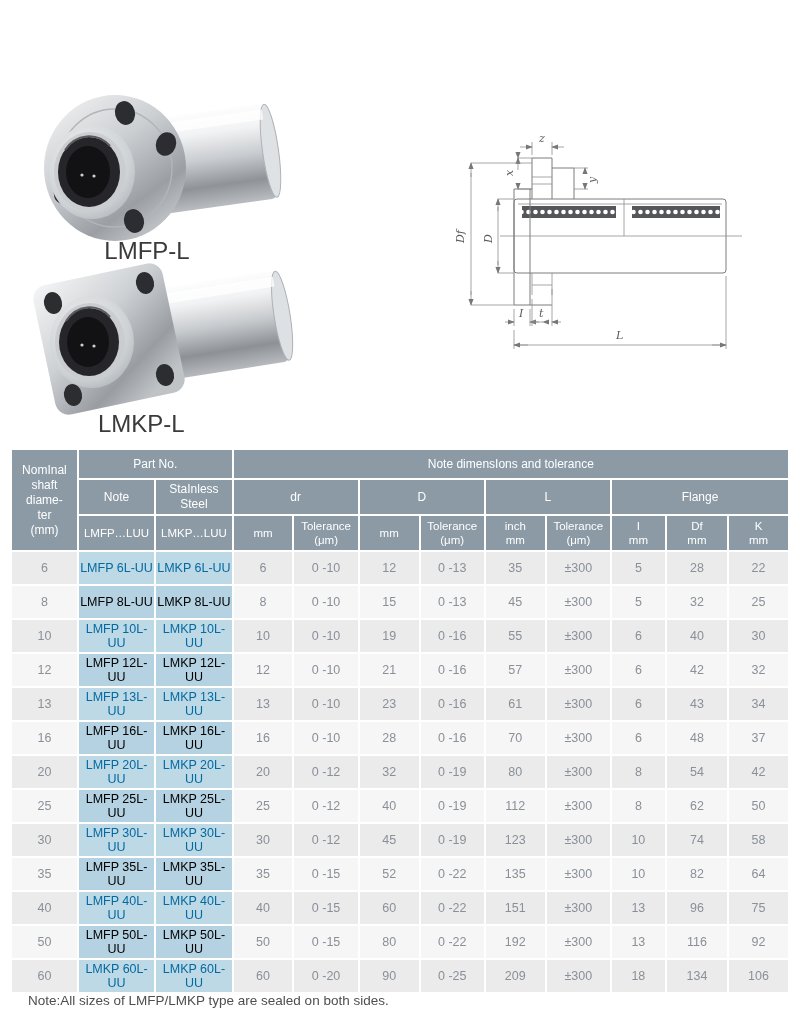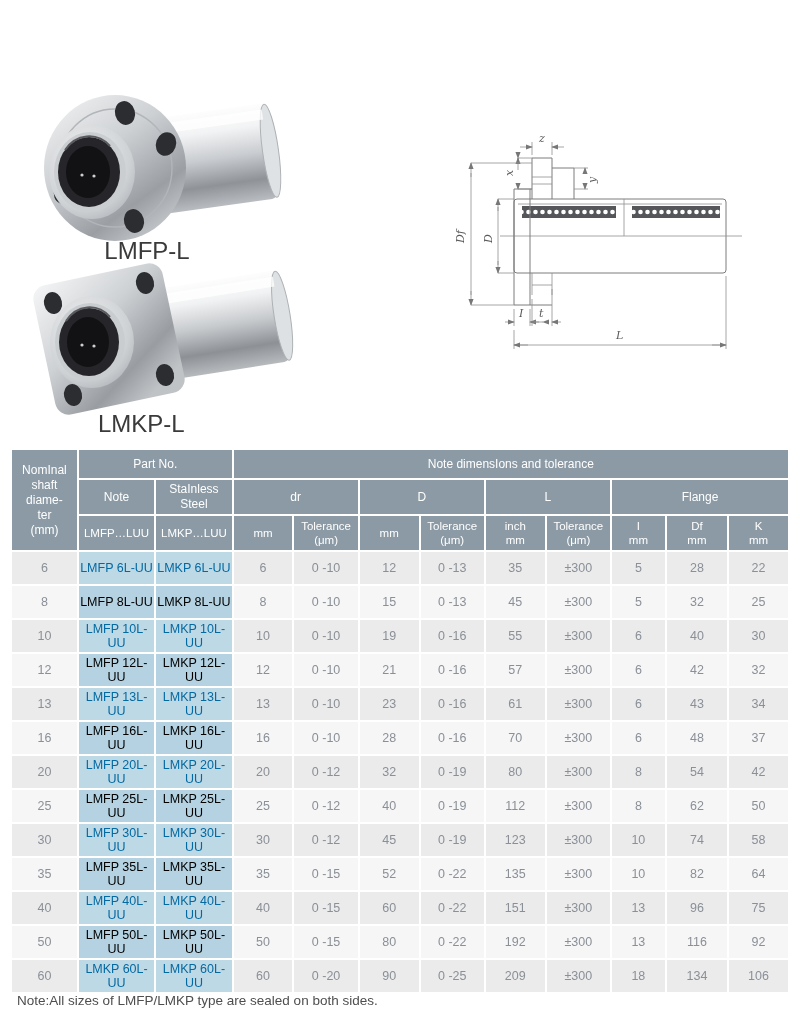--- a/index.html
+++ b/index.html
@@ -48,21 +48,21 @@
   tr.h3 th { height:34px; font-size:11.5px; }
   td {
     text-align:center; vertical-align:middle; font-size:12.5px; color:#8a9097;
     height:32px; white-space:pre-line;
   }
   tr.row-odd td { background:#ebebec; }
   tr.row-even td { background:#f6f6f7; }
   tr.row-odd td.partno { background:#bed9e6; color:#0369a1; }
   tr.row-even td.partno { background:#b4d2e1; color:#000000; }
 
-  .note { position:absolute; left:17px; top:993px; font-size:13.5px; color:#4e4e4e; }
+  .note { position:absolute; left:28px; top:993px; font-size:13.5px; color:#4e4e4e; }
 
   col.c-nom {width:8.6%;} col.c-steel {width:10%;} col.c-ss {width:10%;}
   col.c-n1 {width:7.8%;} col.c-t1 {width:8.4%;}
   col.c-n2 {width:7.8%;} col.c-t2 {width:8.4%;}
   col.c-n3 {width:7.8%;} col.c-t3 {width:8.4%;}
   col.c-f1 {width:7.0%;} col.c-f2 {width:8.0%;} col.c-f3 {width:7.8%;}
 </style>
 </head>
 <body>
 

